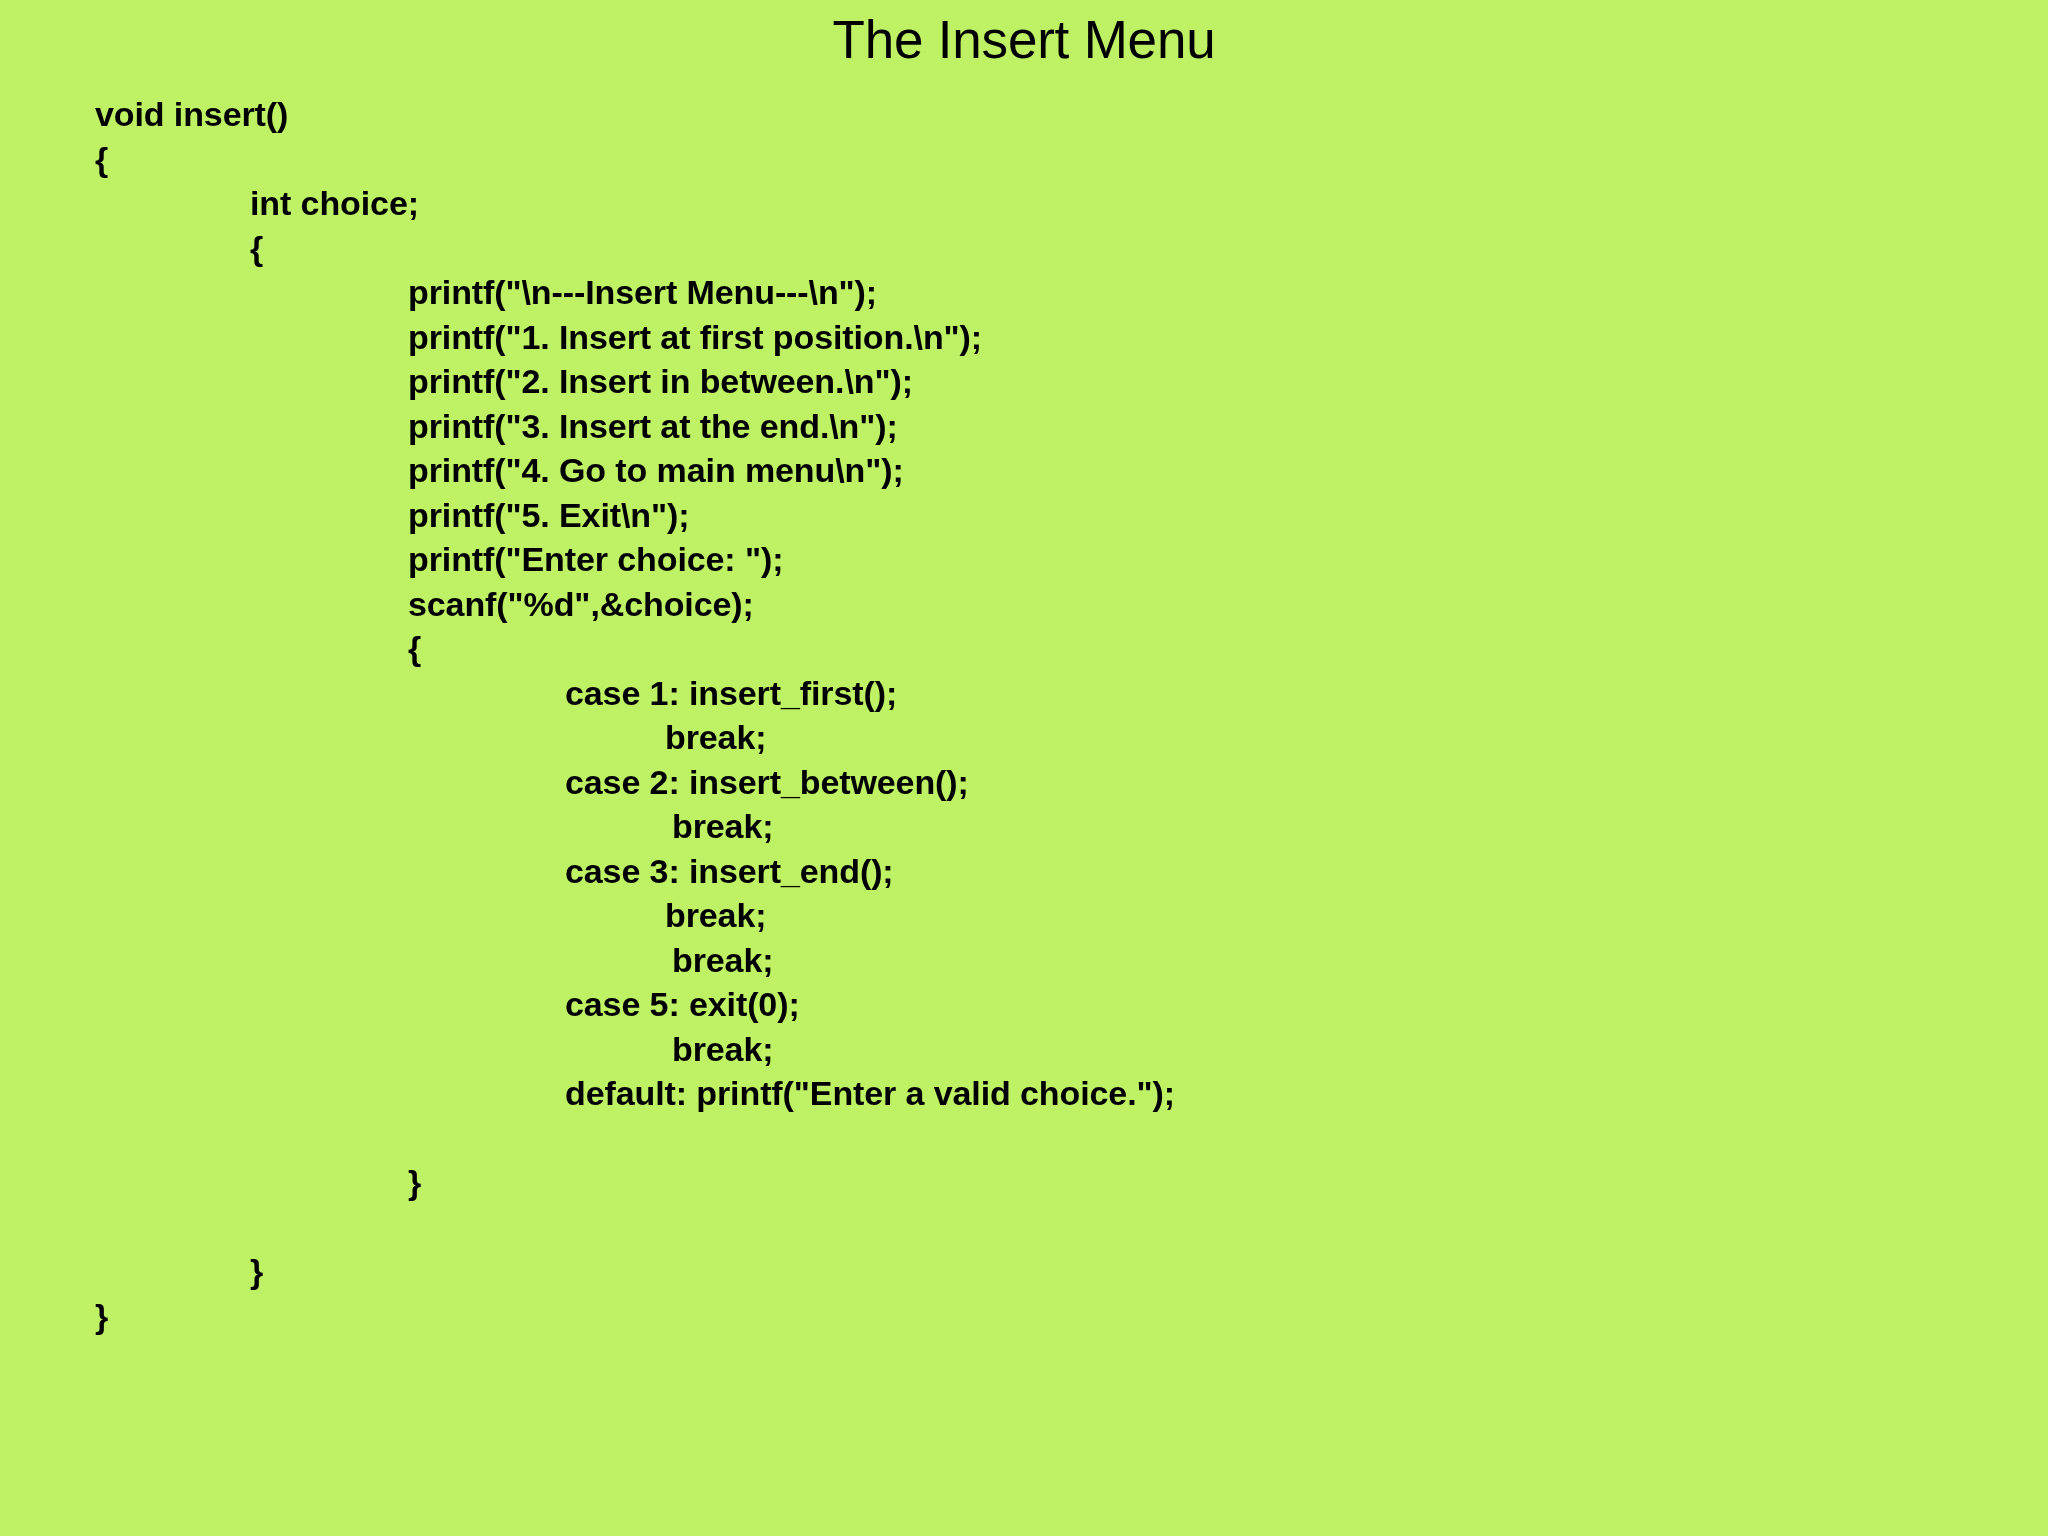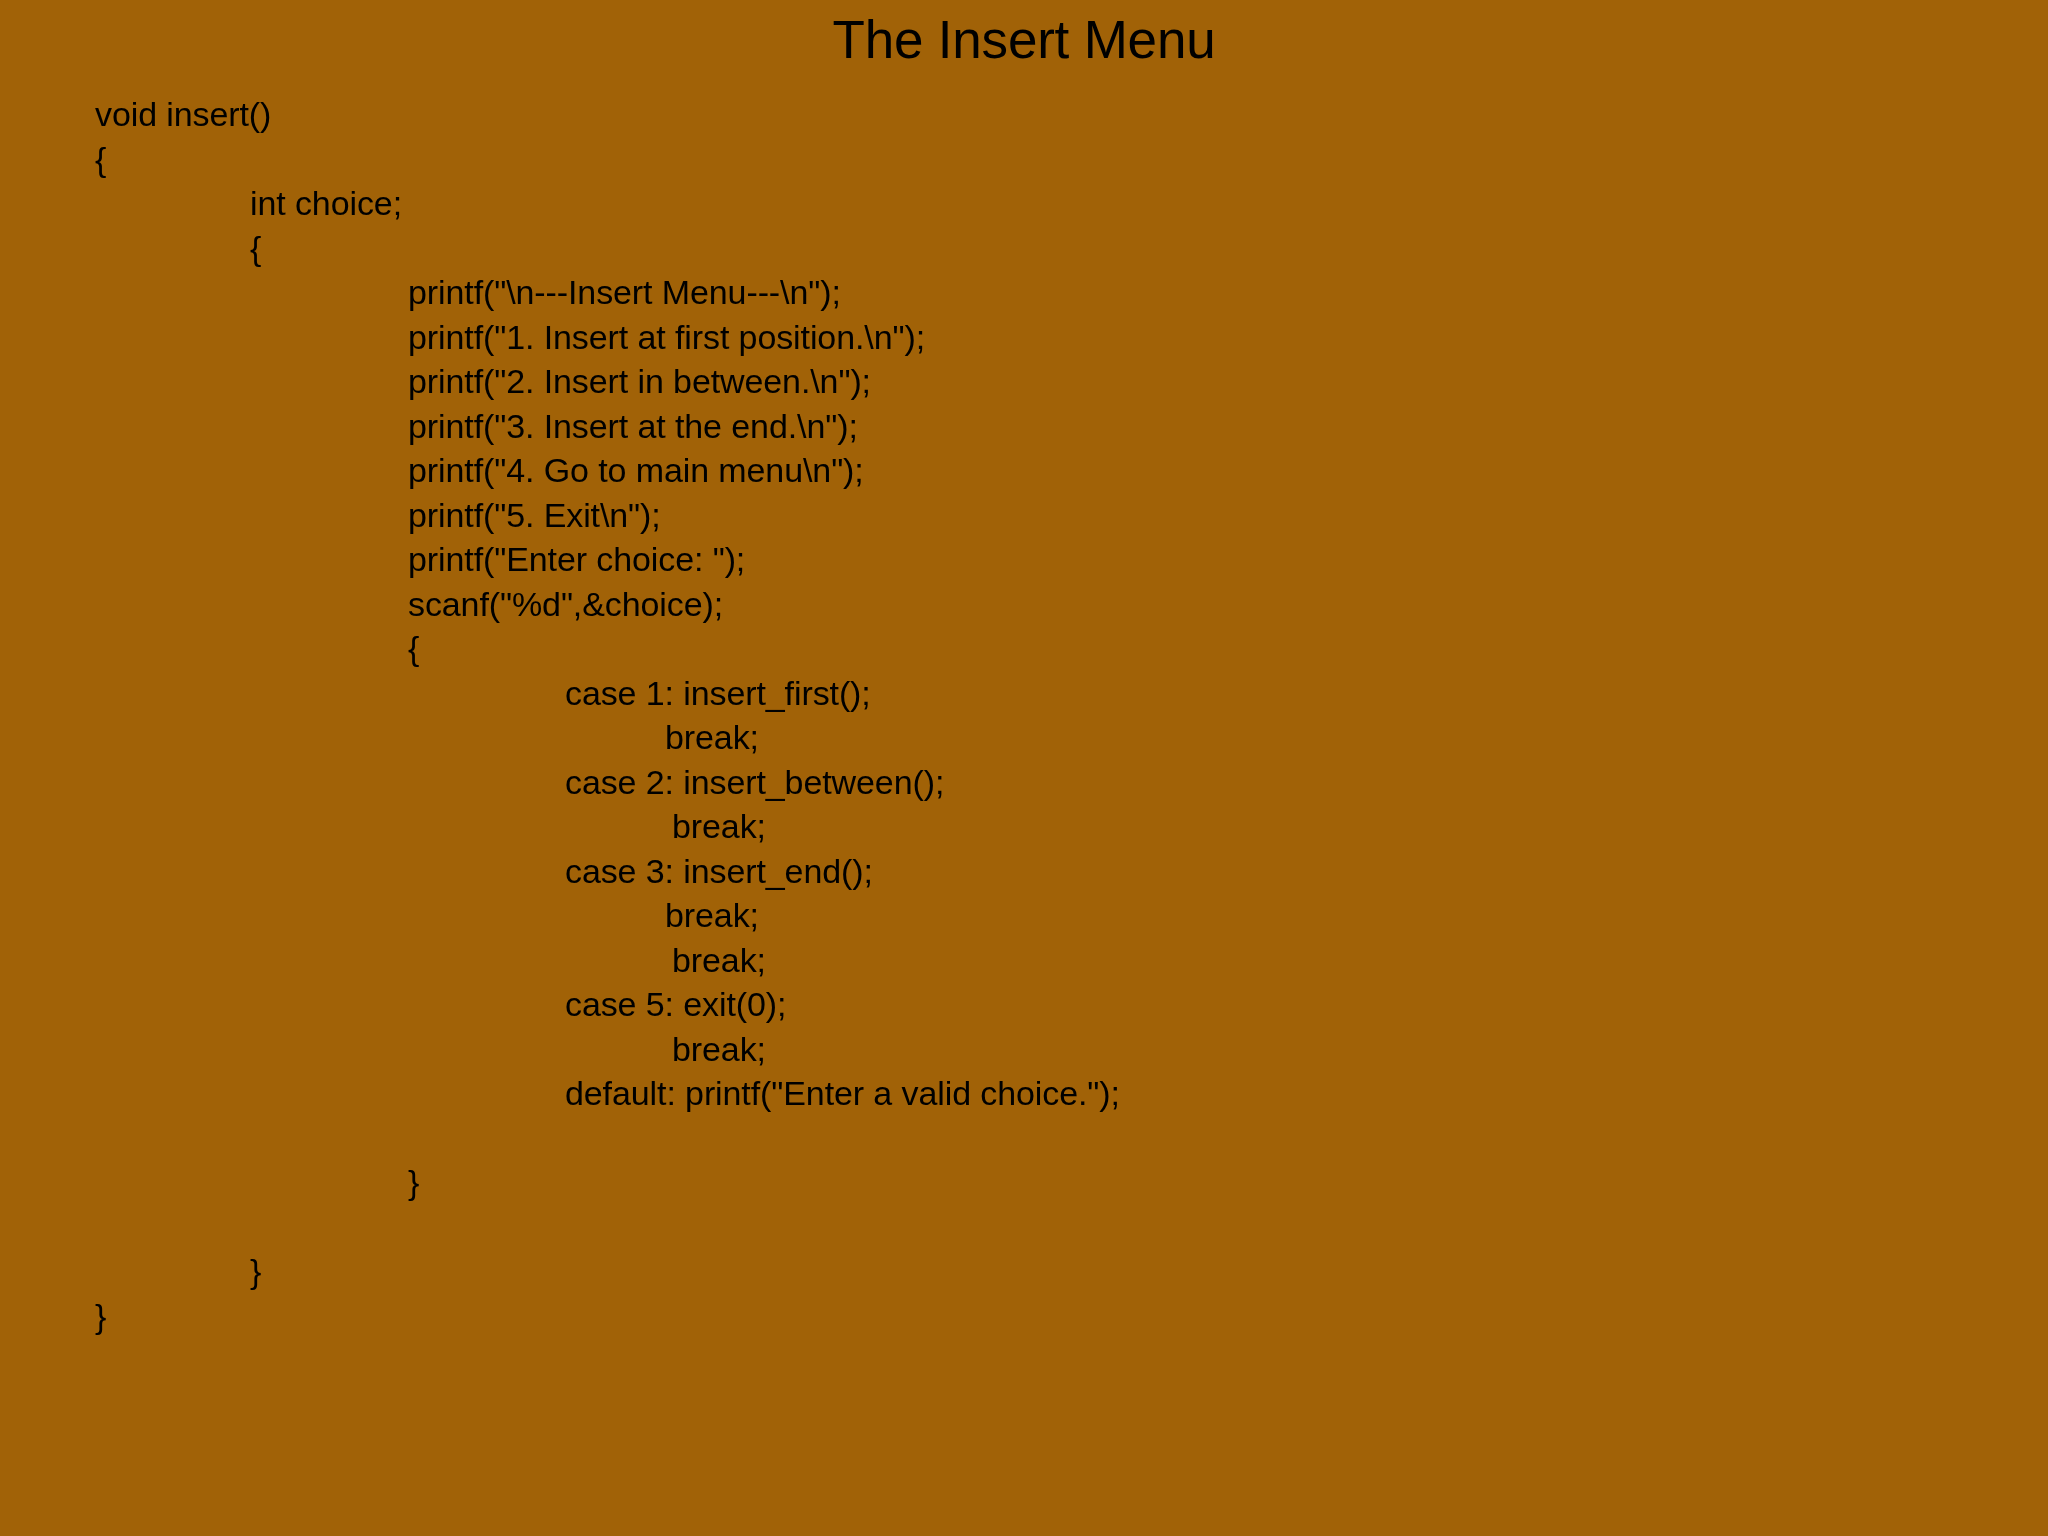--- a/index.html
+++ b/index.html
@@ -11,21 +11,21 @@
     width: 2048px;
     height: 1536px;
     overflow: hidden;
     font-family: "Liberation Sans", sans-serif;
     color: #000000;
   }
   .slide {
     position: relative;
     width: 2048px;
     height: 1536px;
-    background: #a16207;
+    background: #bef264;
   }
   .slide-title {
     position: absolute;
     left: 0;
     top: 8px;
     width: 2048px;
     text-align: center;
     font-size: 53px;
     font-weight: 400;
     letter-spacing: -0.2px;
@@ -37,21 +37,21 @@
     position: absolute;
     left: 0;
     top: 92px;
     width: 2048px;
   }
   .code-line {
     position: relative;
     height: 44.5px;
     line-height: 44.5px;
     font-size: 34px;
-    font-weight: 400;
+    font-weight: 700;
     color: #000000;
     white-space: pre;
     letter-spacing: -0.1px;
   }
   .code-line .txt {
     position: absolute;
     top: 0;
     white-space: pre;
   }
   

